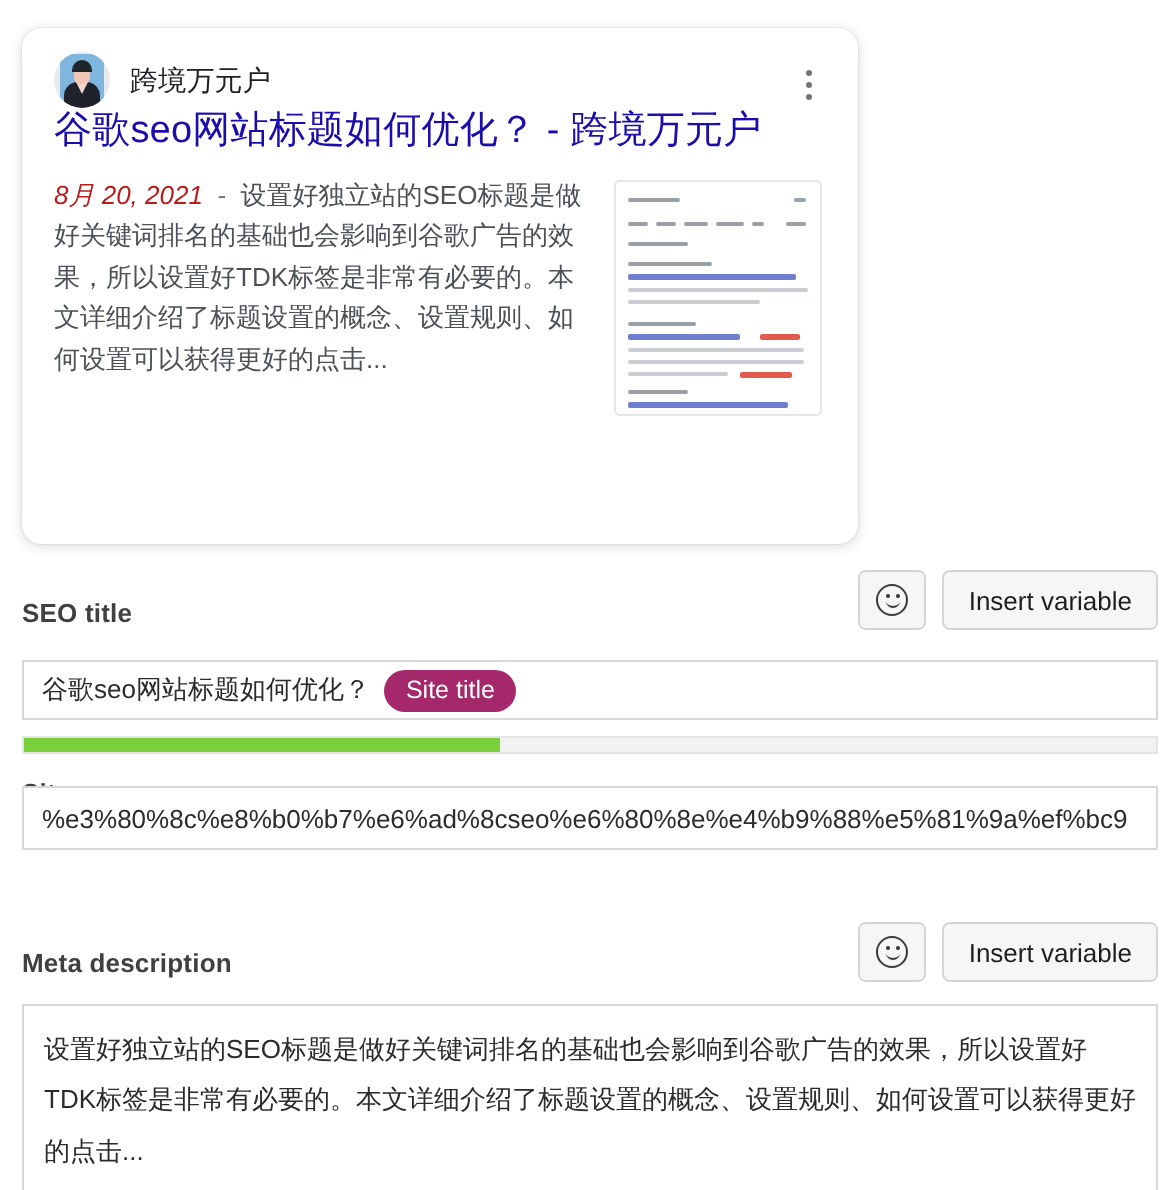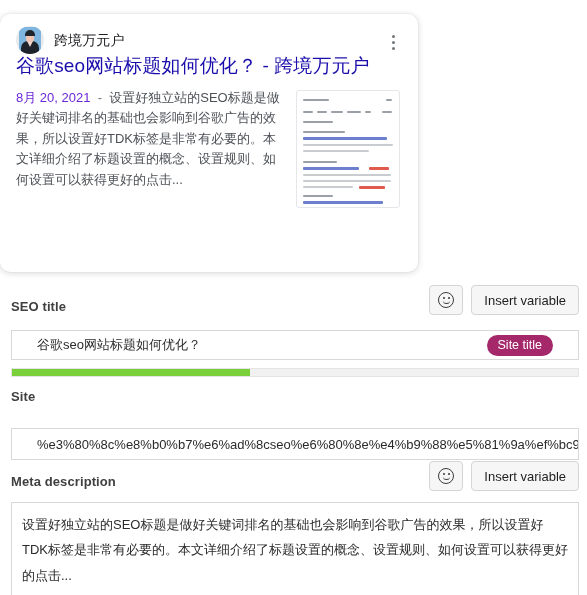--- a/index.html
+++ b/index.html
@@ -7,21 +7,21 @@
     margin: 0; padding: 0;
     width: 587px; height: 595px;
     background: #ffffff;
     font-family: "Liberation Sans", "DejaVu Sans", sans-serif;
     overflow: hidden;
   }
 
   
   .preview-card {
     position: absolute;
-    left: 0; top: 14px;
+    left: 11px; top: 14px;
     width: 418px; height: 258px;
     background: #ffffff;
     border-radius: 10px;
     box-shadow: 0 1px 6px rgba(32,33,36,.18), 0 0 0 0.5px rgba(32,33,36,.05);
     padding: 12px 16px 14px 16px;
   }
 
   .site-row {
     display: flex;
     align-items: center;
@@ -112,21 +112,21 @@
     margin-top: 9px;
     display: flex;
     gap: 12px;
   }
   .snippet-text {
     font-size: 13px;
     line-height: 1.58;
     color: #4d5156;
     width: 268px;
   }
-  .snippet-text .date { color: #6d28d9; }
+  .snippet-text .date { color: #b91c1c; font-style: italic; }
   .snippet-text .dash { color: #70757a; }
 
   .thumb {
     width: 104px; height: 118px;
     flex: 0 0 104px;
     background: #ffffff;
     border: 1px solid #e4e6e9;
     border-radius: 3px;
     overflow: hidden;
     position: relative;
@@ -198,27 +198,26 @@
     white-space: nowrap;
     font-family: "Liberation Sans", sans-serif;
   }
 
   .input-box {
     position: absolute;
     background: #ffffff;
     border: 1px solid #d8d8d8;
     display: flex;
     align-items: center;
-    padding: 0 25px;
+    padding: 0 9px;
     font-size: 13px;
     color: #2b2b2b;
     overflow: hidden;
     white-space: nowrap;
     cursor: text;
-    justify-content: space-between;
   }
 
   .pill {
     display: inline-flex;
     align-items: center;
     height: 21px;
     padding: 0 11px;
     border-radius: 11px;
     color: #ffffff;
     font-size: 12.5px;
@@ -326,21 +325,21 @@
   <span>谷歌seo网站标题如何优化？</span>
   <span class="pill" style="background: rgb(164, 40, 106);">Site title</span>
 </div>
 
 <div class="progress-track" style="left:11px; top:368px; width:568px; height:9px;">
   <div class="progress-fill" id="seo-progress" style="width: 42%; background: rgb(122, 208, 58);"></div>
 </div>
 
 <div class="field-label" style="position:absolute; left:11px; top:389px;">Site</div>
 
-<div class="input-box" style="left:11px; top:428px; width:568px; height:32px;">
+<div class="input-box" style="left:11px; top:393px; width:568px; height:32px;">
   <span>%e3%80%8c%e8%b0%b7%e6%ad%8cseo%e6%80%8e%e4%b9%88%e5%81%9a%ef%bc9</span>
 </div>
 
 <div class="field-label" style="position:absolute; left:11px; top:474px;">Meta description</div>
 
 <div class="btn-row" style="right:8px; top:461px;">
   <div class="icon-btn">
     <span class="smiley">
       <i class="eye l"></i>
         <i class="eye r"></i>

